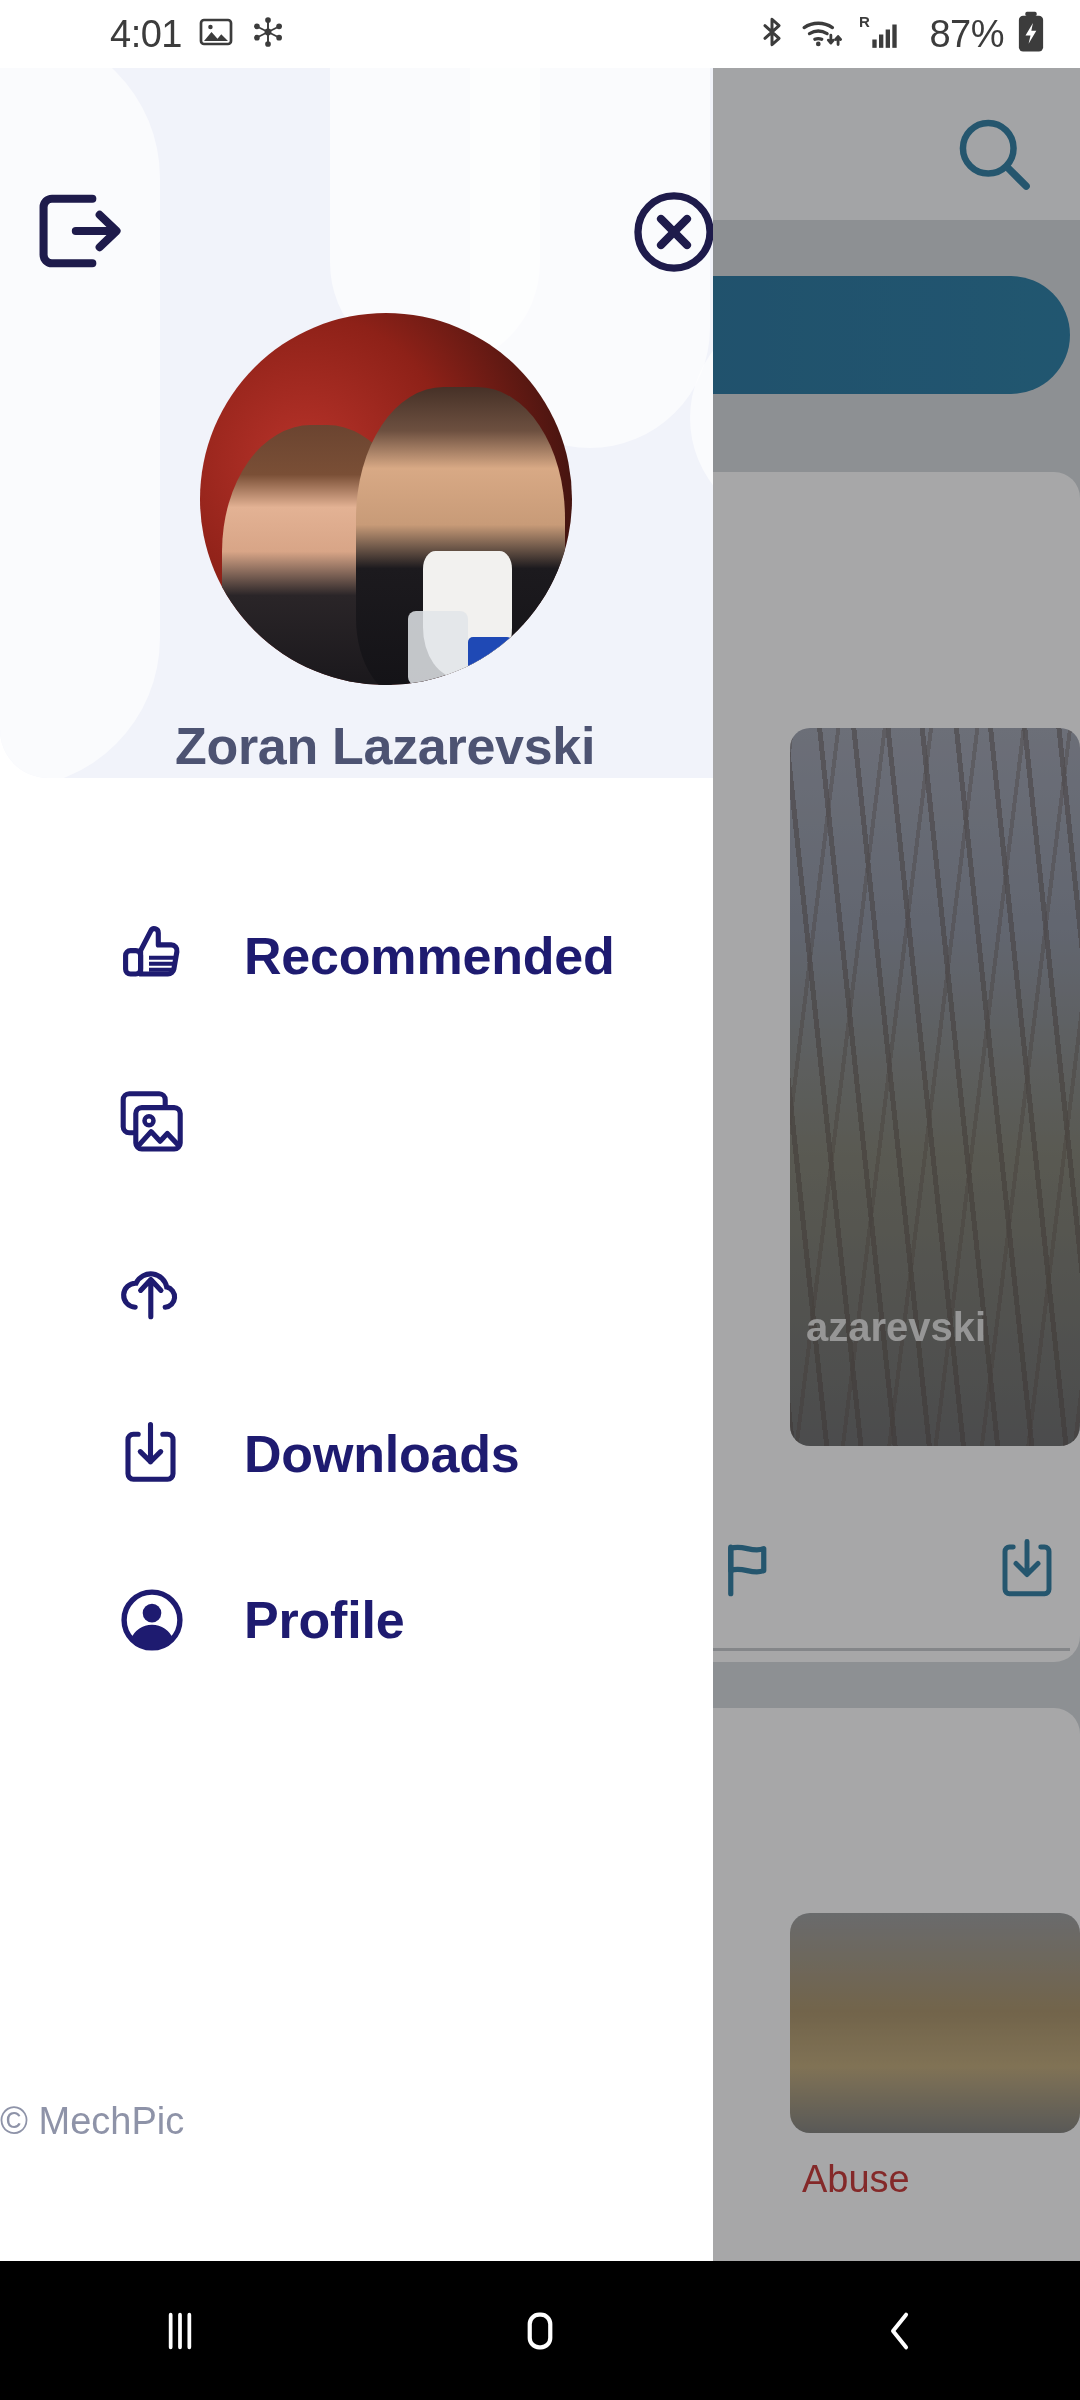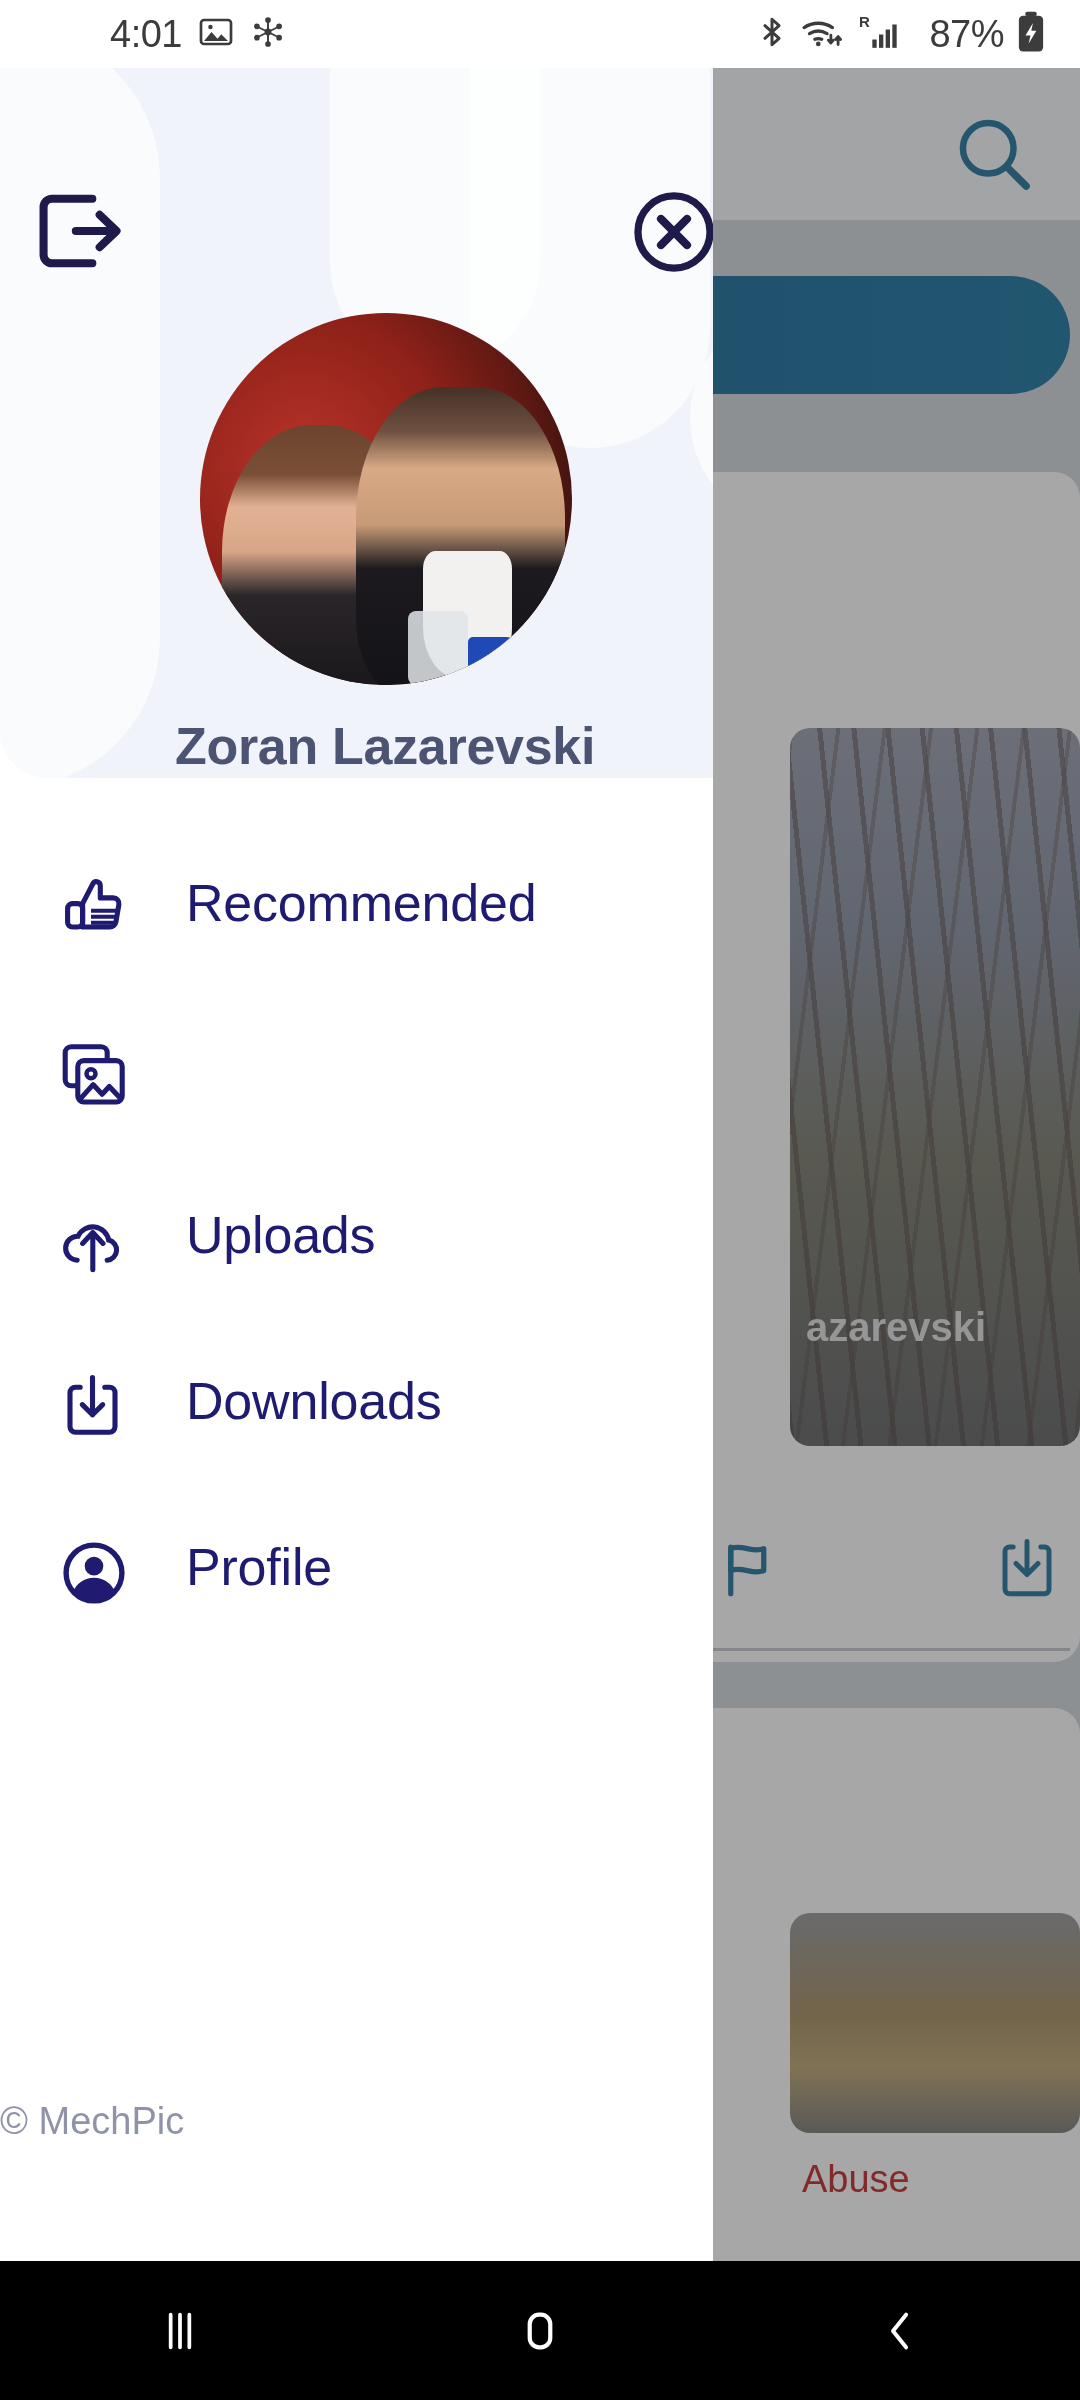--- a/index.html
+++ b/index.html
@@ -125,21 +125,21 @@
   }
 
   .profile-name {
     position:absolute; left:0; top: 648px; width: 770px; text-align:center;
     font-size: 52px; font-weight: bold; color: #4d5372; letter-spacing: -0.3px;
   }
 
   
   .menu { position:absolute; top: 805px; left: 0; width: 786px; }
   .menu-item {
-    display:flex; align-items:flex-start; height:166px; padding-left: 58px; gap: 56px;
+    display:flex; align-items:center; height:166px; padding-left: 116px; gap: 56px; font-weight: bold;
   }
   .menu-icon { width: 72px; height: 72px; display:flex; align-items:center; justify-content:center; flex: 0 0 72px; }
   .menu-label { font-size: 52px; color: #1e1b70; letter-spacing: -0.2px; }
 
   .footer {
     position:absolute; bottom: 118px; left: 0; width: 786px; 
     font-size: 38px; color: #8e93a8;
   }
 
   
@@ -344,21 +344,20 @@
         </span>
       </div>
 
       <div class="menu-item">
         <span class="menu-icon">
           <svg width="72" height="72" viewBox="0 0 24 24">
             <path d="M6.4 18.4a4 4 0 0 1 .3-8 5.4 5.4 0 0 1 10.2 1.3 3.4 3.4 0 0 1-.5 6.7" fill="none" stroke="#1e1b70" stroke-width="1.7" stroke-linecap="round"></path>
             <path d="M11.6 21.6V9.2M11.6 9.2L8.2 12.8M11.6 9.2l3.4 3.6" fill="none" stroke="#1e1b70" stroke-width="1.7" stroke-linecap="round" stroke-linejoin="round"></path>
           </svg>
         </span>
-        <span class="menu-label">Uploads</span>
       </div>
 
       <div class="menu-item">
         <span class="menu-icon">
           <svg width="72" height="72" viewBox="0 0 24 24">
             <path d="M7.4 5.4H5.8A1.8 1.8 0 0 0 4 7.2v11.4a1.8 1.8 0 0 0 1.8 1.8h11.4a1.8 1.8 0 0 0 1.8-1.8V7.2a1.8 1.8 0 0 0-1.8-1.8h-1.6" fill="none" stroke="#1e1b70" stroke-width="1.7" stroke-linecap="round"></path>
             <path d="M11.5 2.2v12.4M11.5 14.6l-3.4-3.4M11.5 14.6l3.4-3.4" fill="none" stroke="#1e1b70" stroke-width="1.7" stroke-linecap="round" stroke-linejoin="round"></path>
           </svg>
         </span>
         <span class="menu-label">Downloads</span>

